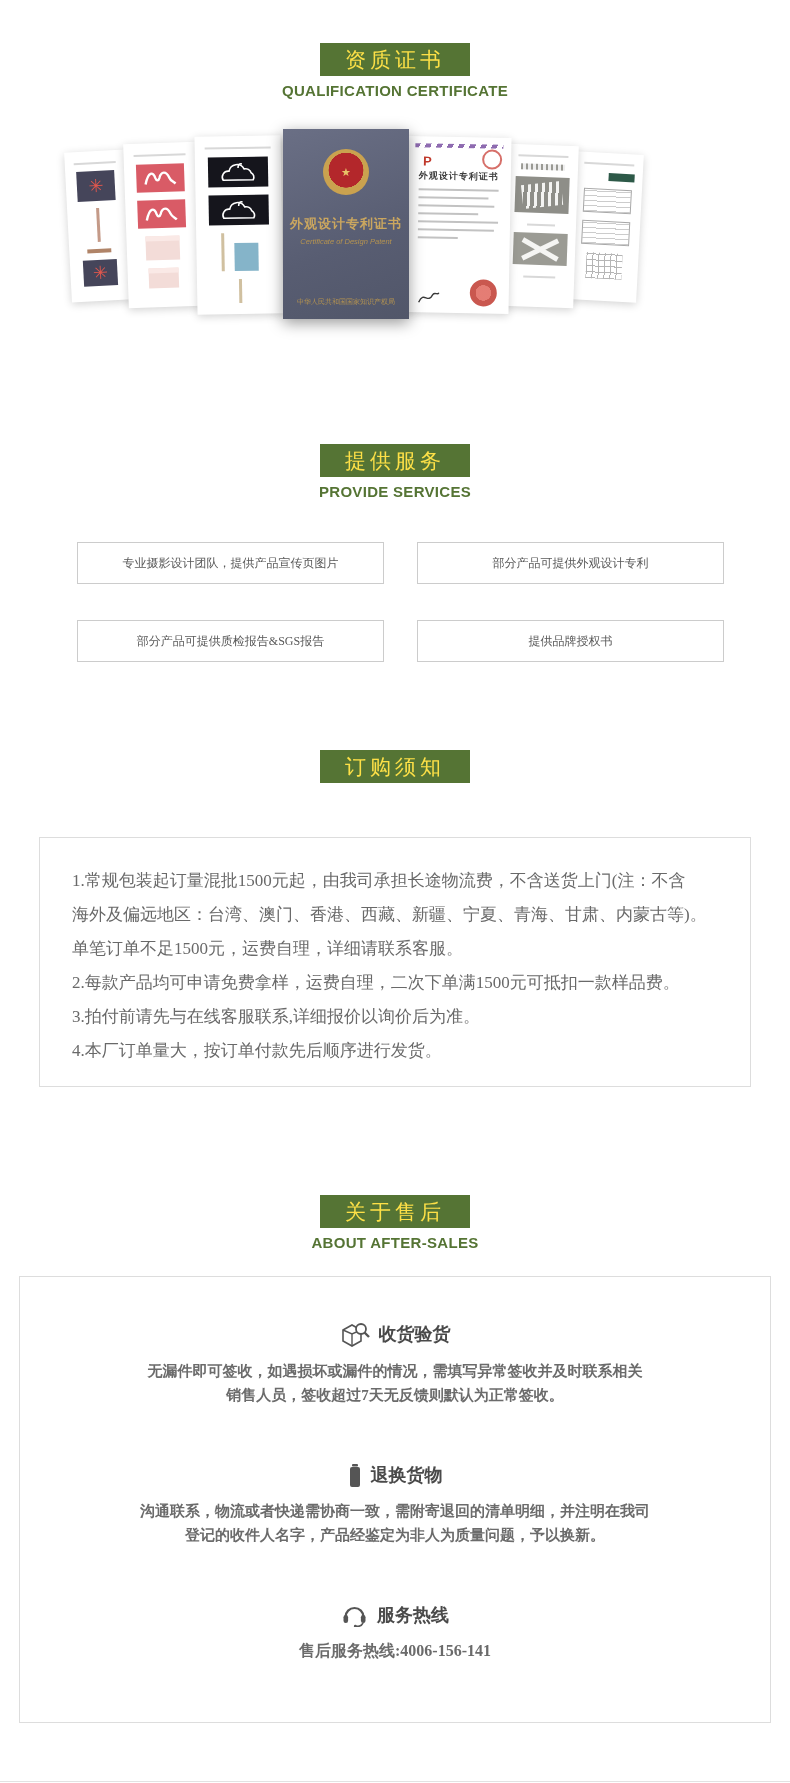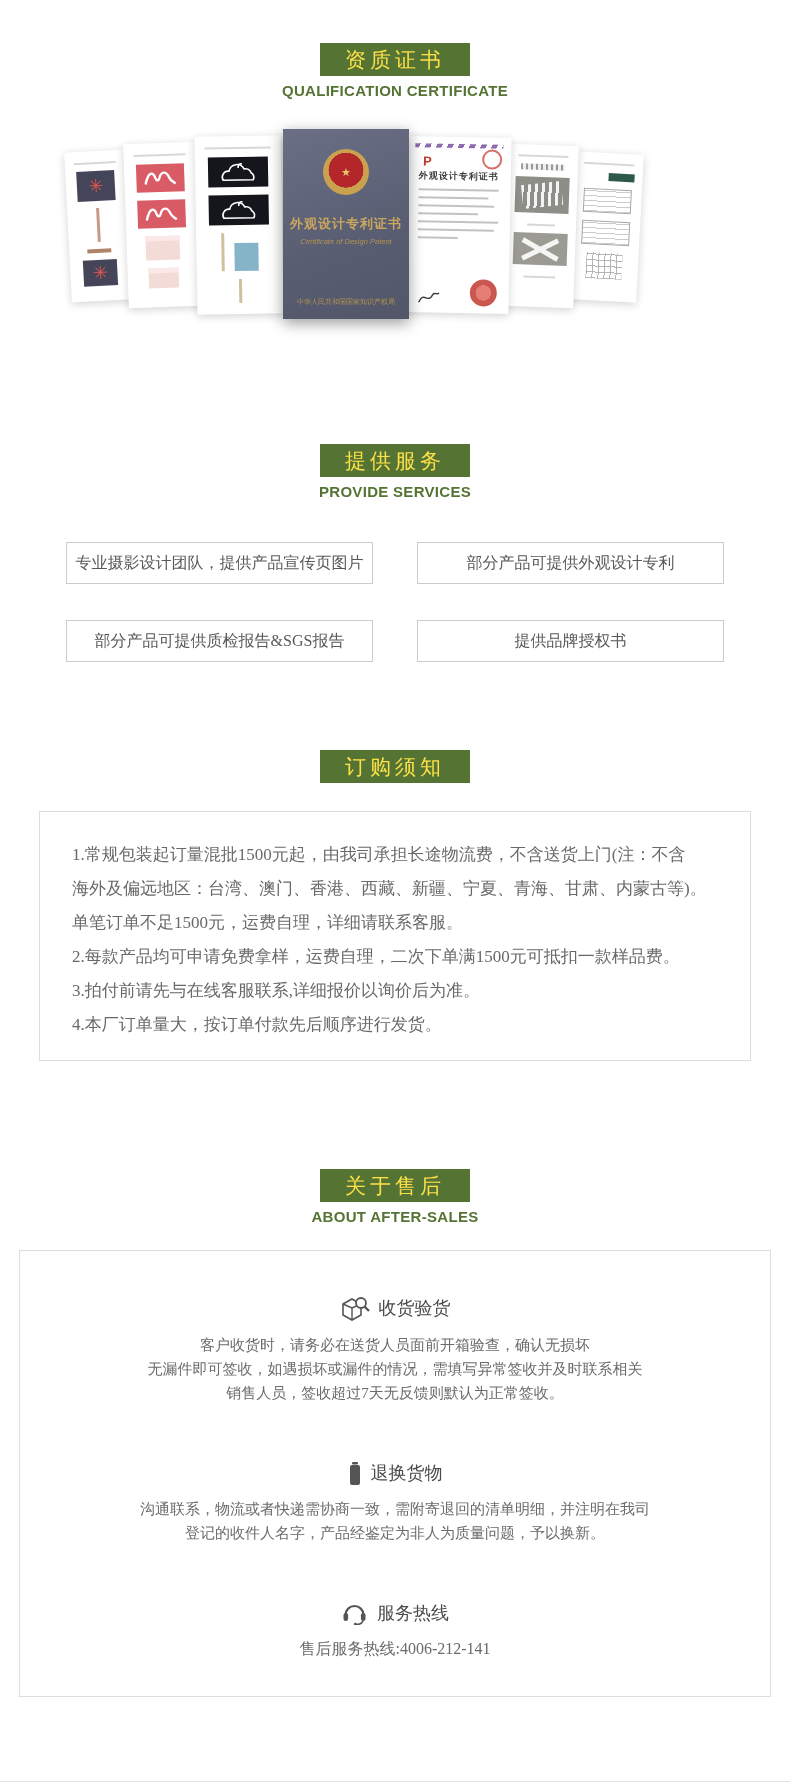--- a/index.html
+++ b/index.html
@@ -73,31 +73,31 @@
           background:repeating-linear-gradient(0deg,#ccc 0 1px,transparent 1px 5px);}
   .gridimg{width:36px;height:26px;
            background:repeating-linear-gradient(0deg,#b5b5b5 0 1px,transparent 1px 6px),
                       repeating-linear-gradient(90deg,#b5b5b5 0 1px,transparent 1px 6px);}
 
   
   .svc-grid{width:658px;margin:42px auto 0;display:flex;flex-wrap:wrap;justify-content:space-between;
             row-gap:36px;}
   .svc-box{width:307px;height:42px;border:1px solid #ccc;box-sizing:border-box;display:flex;
            align-items:center;justify-content:center;font-family:"Liberation Serif",serif;
-           font-size:16px;color:#595959;}
-
-  
-  .order-box{width:712px;margin:28px auto 0;border:1px solid #ddd;box-sizing:border-box;
+           font-size:12px;color:#595959;margin-left:11px;}
+
+  
+  .order-box{width:712px;margin:54px auto 0;border:1px solid #ddd;box-sizing:border-box;
              padding:26px 24px 18px;}
   .order-line{font-family:"Liberation Serif",serif;font-size:17px;color:#696969;line-height:34px;
               padding-left:8px;}
 
   
   .as-box{width:752px;height:447px;margin:25px auto 8px;border:1px solid #ddd;box-sizing:border-box;
-          padding-top:44px;}
+          padding-top:44px;font-weight:bold;}
   .as-block{margin-bottom:56px;}
   .as-title-row{display:flex;align-items:center;justify-content:center;gap:9px;
                 font-family:"Liberation Serif",serif;font-size:18px;color:#4a4a4a;}
   .as-lines{margin-top:12px;}
   .as-line{text-align:center;font-family:"Liberation Serif",serif;font-size:15px;color:#6b6b6b;
            line-height:24px;}
   .hotline{font-size:16px;}
   .bottom-divider{position:absolute;left:0;right:0;bottom:1px;height:1px;background:#e2e2e2;}
 
   .mt43{padding-top:43px;}
@@ -254,21 +254,20 @@
       <div class="as-title-row">
         <svg width="30" height="26" viewBox="0 0 30 26">
           <path d="M3 9 L12 4 L21 9 L21 20 L12 25 L3 20 Z" fill="#fff" stroke="#555" stroke-width="1.6"></path>
           <path d="M3 9 L12 13 L21 9 M12 13 L12 25" fill="none" stroke="#555" stroke-width="1.4"></path>
           <circle cx="21" cy="8" r="5" fill="#fff" stroke="#555" stroke-width="1.8"></circle>
           <line x1="24.5" y1="11.5" x2="29" y2="16" stroke="#555" stroke-width="2.4"></line>
         </svg>
         <span>收货验货</span>
       </div>
       <div class="as-lines">
-        <div class="as-line">客户收货时，请务必在送货人员面前开箱验查，确认无损坏</div>
         <div class="as-line">无漏件即可签收，如遇损坏或漏件的情况，需填写异常签收并及时联系相关</div>
         <div class="as-line">销售人员，签收超过7天无反馈则默认为正常签收。</div>
       </div>
     </div>
 
     <div class="as-block">
       <div class="as-title-row">
         <svg width="14" height="24" viewBox="0 0 14 24">
           <rect x="2" y="4" width="10" height="20" rx="2" fill="#555"></rect>
           <rect x="4" y="1" width="6" height="2.4" rx="1" fill="#555"></rect>
@@ -286,20 +285,20 @@
         <svg width="27" height="24" viewBox="0 0 27 24">
           <path d="M4.5 14 a9 9 0 0 1 18 0" fill="none" stroke="#555" stroke-width="2.2"></path>
           <rect x="2.5" y="12" width="4.6" height="8" rx="2.2" fill="#555"></rect>
           <rect x="19.9" y="12" width="4.6" height="8" rx="2.2" fill="#555"></rect>
           <path d="M22 20 q-1.5 3.5 -7 3.5" fill="none" stroke="#555" stroke-width="1.8"></path>
           <circle cx="14.3" cy="23.2" r="1.4" fill="#555"></circle>
         </svg>
         <span>服务热线</span>
       </div>
       <div class="as-lines">
-        <div class="as-line hotline">售后服务热线:4006-212-141</div>
+        <div class="as-line hotline">售后服务热线:4006-156-141</div>
       </div>
     </div>
 
   </div>
 
   <div class="bottom-divider"></div>
 </div>
 
 </body></html>

